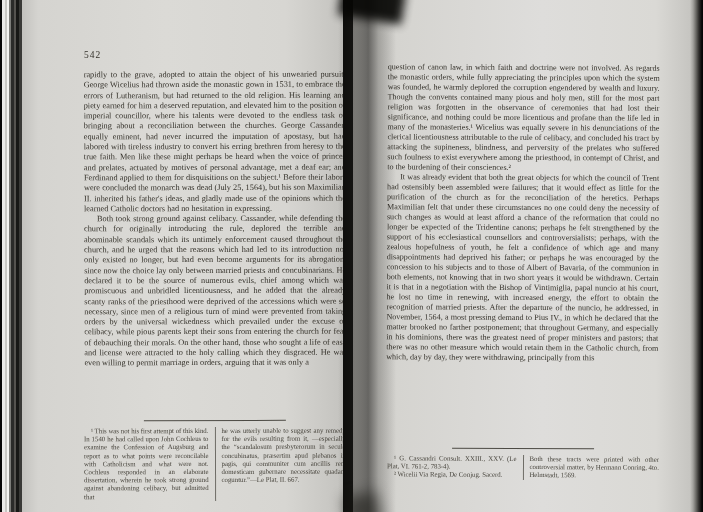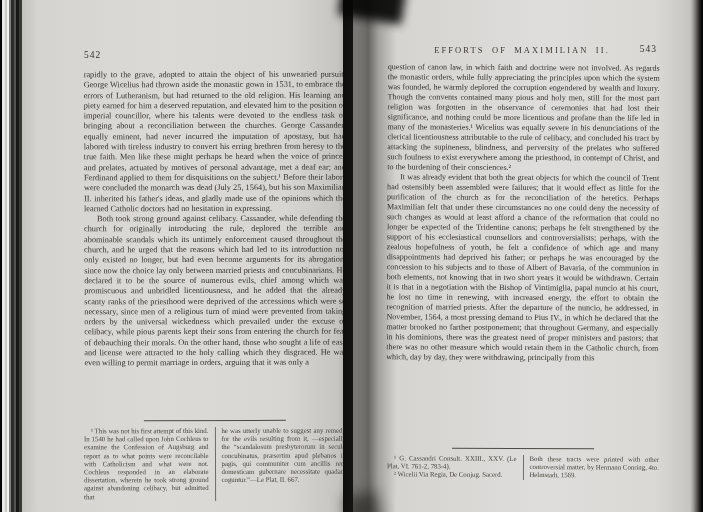--- a/index.html
+++ b/index.html
@@ -102,24 +102,20 @@
           <p class="fn-indent">¹ This was not his first attempt of this kind.  In 1540 he had called upon John Cochleus to examine the Confession of Augsburg and report as to what points were reconcilable with Catholicism and what were not.  Cochleus responded in an elaborate dissertation, wherein he took strong ground against abandoning celibacy, but admitted that</p>
         </div>
         <div class="fncol fncol-2">
           <p>he was utterly unable to suggest any remedy for the evils resulting from it, —especially the “scandalosum presbyterorum in seculo concubinatus, præsertim apud plebanos in pagis, qui communiter cum ancillis rem domesticam gubernare necessitate quadam coguntur.”—Le Plat, II. 667.</p>
         </div>
       </div>
     </div>
   </div>
 
   <div class="page page-right">
-    <div class="header">
-      <div class="running-head">EFFORTS OF MAXIMILIAN II.</div>
-      <span class="pagenum pagenum-right">543</span>
-    </div>
     <div class="body-text">
       <p>question of canon law, in which faith and doctrine were not involved. As regards the monastic orders, while fully appreciating the principles upon which the system was founded, he warmly deplored the corruption engendered by wealth and luxury.  Though the convents contained many pious and holy men, still for the most part religion was forgotten in the observance of ceremonies that had lost their significance, and nothing could be more licentious and profane than the life led in many of the monasteries.¹  Wicelius was equally severe in his denunciations of the clerical licentiousness attributable to the rule of celibacy, and concluded his tract by attacking the supineness, blindness, and perversity of the prelates who suffered such foulness to exist everywhere among the priesthood, in contempt of Christ, and to the burdening of their consciences.²</p>
       <p class="indent">It was already evident that both the great objects for which the council of Trent had ostensibly been assembled were failures; that it would effect as little for the purification of the church as for the reconciliation of the heretics.  Perhaps Maximilian felt that under these circumstances no one could deny the necessity of such changes as would at least afford a chance of the reformation that could no longer be expected of the Tridentine canons; perhaps he felt strengthened by the support of his ecclesiastical counsellors and controversialists; perhaps, with the zealous hopefulness of youth, he felt a confidence of which age and many disappointments had deprived his father; or perhaps he was encouraged by the concession to his subjects and to those of Albert of Bavaria, of the communion in both elements, not knowing that in two short years it would be withdrawn.  Certain it is that in a negotiation with the Bishop of Vintimiglia, papal nuncio at his court, he lost no time in renewing, with increased energy, the effort to obtain the recognition of married priests.  After the departure of the nuncio, he addressed, in November, 1564, a most pressing demand to Pius IV., in which he declared that the matter brooked no farther postponement; that throughout Germany, and especially in his dominions, there was the greatest need of proper ministers and pastors; that there was no other measure which would retain them in the Catholic church, from which, day by day, they were withdrawing, principally from this</p>
     </div>
     <div class="fnblock">
       <div class="fnrule"></div>
       <div class="fncols">
         <div class="fncol fncol-1">
           <p class="fn-indent">¹ G. Cassandri Consult. XXIII., XXV. (Le Plat, VI. 761-2, 783-4).</p>
           <p class="fn-indent">² Wicelii Via Regia, De Conjug. Sacerd.</p>

